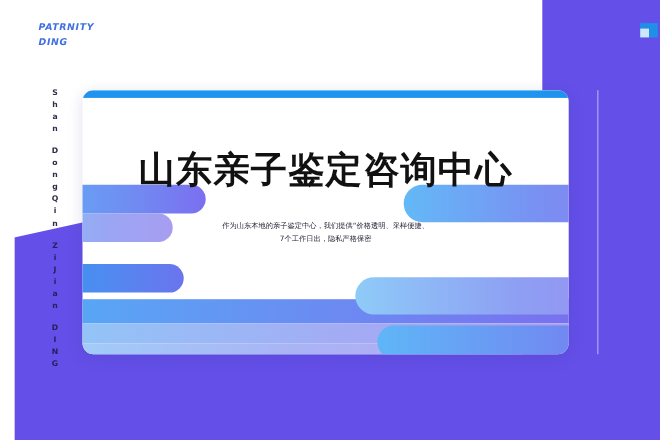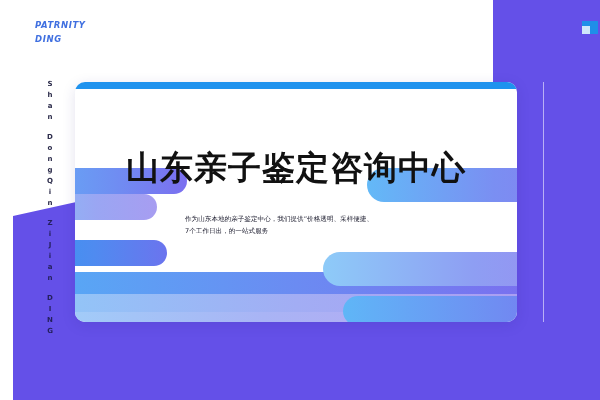--- a/index.html
+++ b/index.html
@@ -152,21 +152,21 @@
             background: linear-gradient(90deg,#63b9f7 0%,#7a8ff2 55%,#8a7bf0 100%); }
   .bar-r2 { left: 248px;  top: 170px; width: 274px; height: 34px;
             background: linear-gradient(90deg,#8ecbf8 0%,#8e9ef3 55%,#9a8bf1 100%); }
   .bar-r3 { left: 268px;  top: 214px; width: 254px; height: 30px;
             background: linear-gradient(90deg,#5fb6f7 0%,#6f8ef2 60%,#7b6ff0 100%); }
 
   
   .card-text {
     position: absolute;
     left: 0;
-    top: 14px;
+    top: 0;
     width: 442px;
     height: 176px;
     z-index: 5;
   }
   .headline {
     position: absolute;
     left: 0;
     top: 50px;
     width: 442px;
     text-align: center;
@@ -174,20 +174,21 @@
     font-weight: bold;
     color: #111111;
     letter-spacing: 1px;
     font-family: "DejaVu Sans", sans-serif;
   }
   .blurb {
     position: absolute;
     left: 110px;
     top: 118px;
     width: 222px;
+    text-align: center;
     font-size: 6.6px;
     line-height: 11.5px;
     color: #1c1c2e;
     font-family: "DejaVu Sans", sans-serif;
   }
 </style>
 </head>
 <body>
 
 <div id="stage">
@@ -225,18 +226,18 @@
     <div class="bar bar-b1"></div>
     <div class="bar bar-r2"></div>
     <div class="bar bar-b2"></div>
     <div class="bar bar-b3"></div>
     <div class="bar bar-r3"></div>
 
     <div class="card-text">
       <div class="headline">山东亲子鉴定咨询中心</div>
       <div class="blurb">
         <div>作为山东本地的亲子鉴定中心，我们提供“价格透明、采样便捷、</div>
-        <div>7个工作日出，的一站式服务</div>
+        <div>7个工作日出，隐私严格保密</div>
       </div>
     </div>
   </div>
 
 </div>
 
 </body></html>

